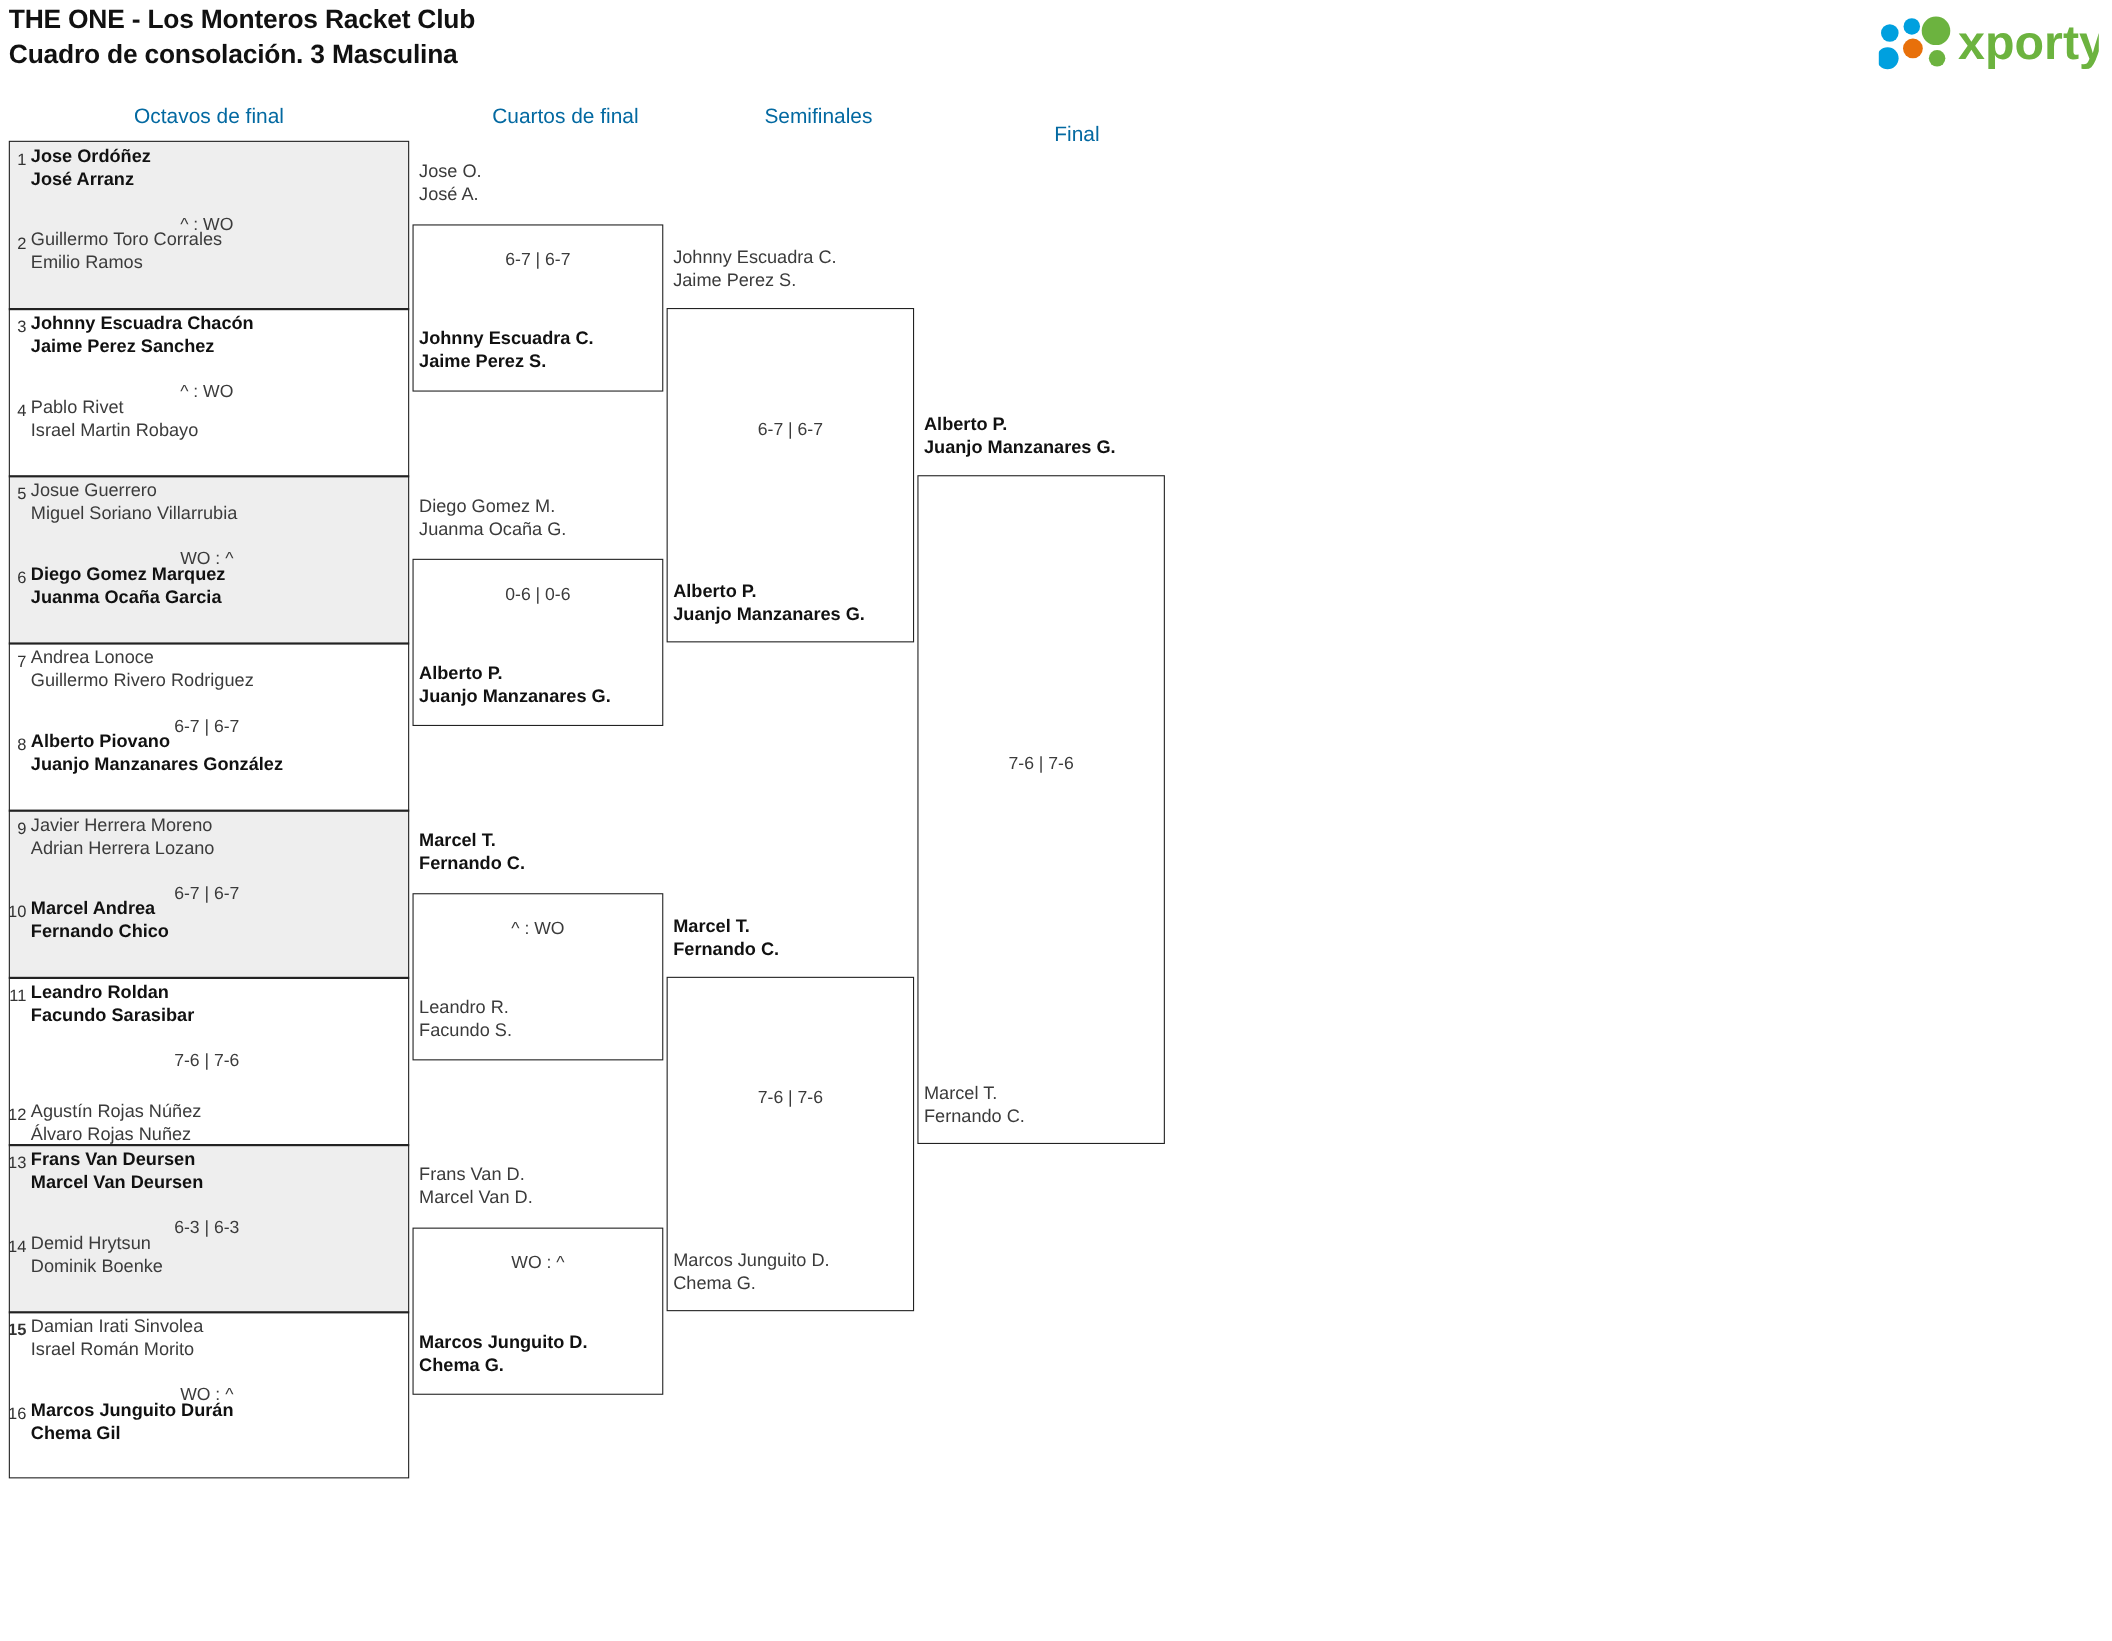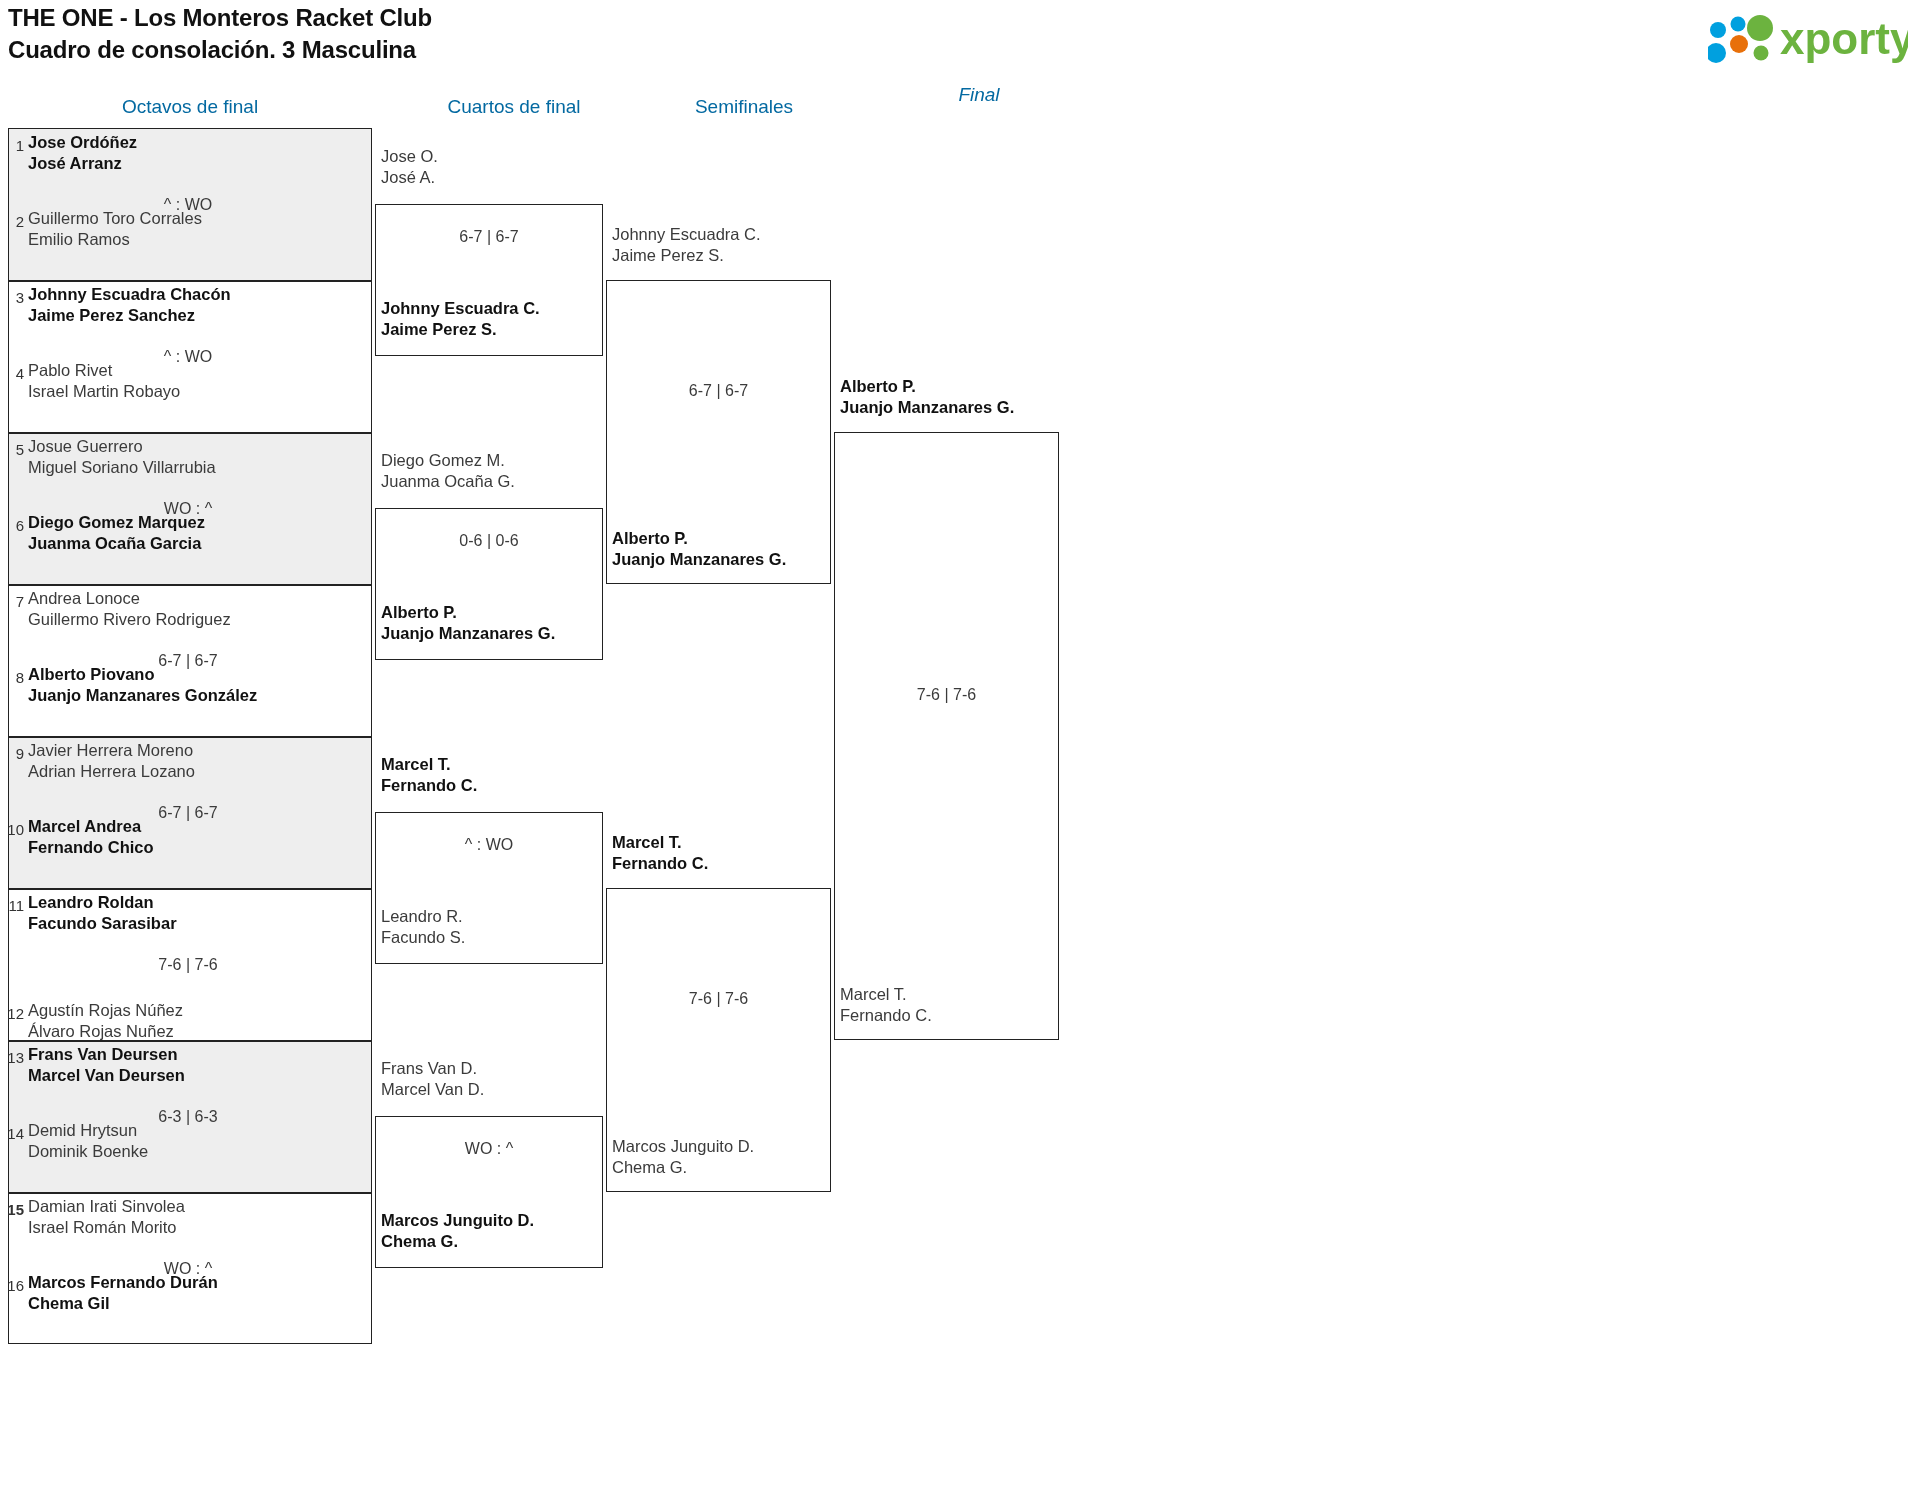--- a/index.html
+++ b/index.html
@@ -44,21 +44,21 @@
       <circle cx="52" cy="20" r="13" fill="#6cb33f"></circle>
       <circle cx="53" cy="45" r="7.5" fill="#6cb33f"></circle>
     </g>
     <text x="72" y="46" font-family="Liberation Sans, sans-serif" font-size="44" font-weight="700" fill="#6cb33f">xporty</text>
   </svg>
 </div>
 
 <div class="rhead" style="left:8px;top:96px;width:364px;">Octavos de final</div>
 <div class="rhead" style="left:375px;top:96px;width:278px;">Cuartos de final</div>
 <div class="rhead" style="left:605px;top:96px;width:278px;">Semifinales</div>
-<div class="rhead" style="left:840px;top:84px;width:278px;font-style:italic;">Final</div>
+<div class="rhead" style="left:840px;top:112px;width:278px;">Final</div>
 
 <div class="shade" style="left:8px;top:128px;width:364px;height:152px;"></div>
 <div class="shade" style="left:8px;top:432px;width:364px;height:152px;"></div>
 <div class="shade" style="left:8px;top:736px;width:364px;height:152px;"></div>
 <div class="shade" style="left:8px;top:1040px;width:364px;height:152px;"></div>
 
 <div class="box" style="left:8px;top:128px;width:364px;height:1216px;border-top:1.6px solid #222;border-bottom:1.6px solid #222;"></div>
 <div class="hline" style="left:8px;top:280px;width:364px;"></div>
 <div class="hline" style="left:8px;top:432px;width:364px;"></div>
 <div class="hline" style="left:8px;top:584px;width:364px;"></div>
@@ -106,21 +106,21 @@
 <div class="seed" style="left:2px;top:1049px;">13</div>
 <div class="pair win" style="left:28px;top:1044px;"><span>Frans Van Deursen</span><br><span>Marcel Van Deursen</span></div>
 
 <div class="seed" style="left:2px;top:1125px;">14</div>
 <div class="pair" style="left:28px;top:1120px;"><span>Demid Hrytsun</span><br><span>Dominik Boenke</span></div>
 
 <div class="seed" style="left:2px;top:1201px;font-weight:bold;">15</div>
 <div class="pair" style="left:28px;top:1196px;"><span>Damian Irati Sinvolea</span><br><span>Israel Román Morito</span></div>
 
 <div class="seed" style="left:2px;top:1277px;">16</div>
-<div class="pair win" style="left:28px;top:1272px;"><span>Marcos Fernando Durán</span><br><span>Chema Gil</span></div>
+<div class="pair win" style="left:28px;top:1272px;"><span>Marcos Junguito Durán</span><br><span>Chema Gil</span></div>
 
 <div class="score" style="left:28px;top:196px;width:320px;">^ : WO</div>
 <div class="score" style="left:28px;top:348px;width:320px;">^ : WO</div>
 <div class="score" style="left:28px;top:500px;width:320px;">WO : ^</div>
 <div class="score" style="left:28px;top:652px;width:320px;">6-7 | 6-7</div>
 <div class="score" style="left:28px;top:804px;width:320px;">6-7 | 6-7</div>
 <div class="score" style="left:28px;top:956px;width:320px;">7-6 | 7-6</div>
 <div class="score" style="left:28px;top:1108px;width:320px;">6-3 | 6-3</div>
 <div class="score" style="left:28px;top:1260px;width:320px;">WO : ^</div>
 

